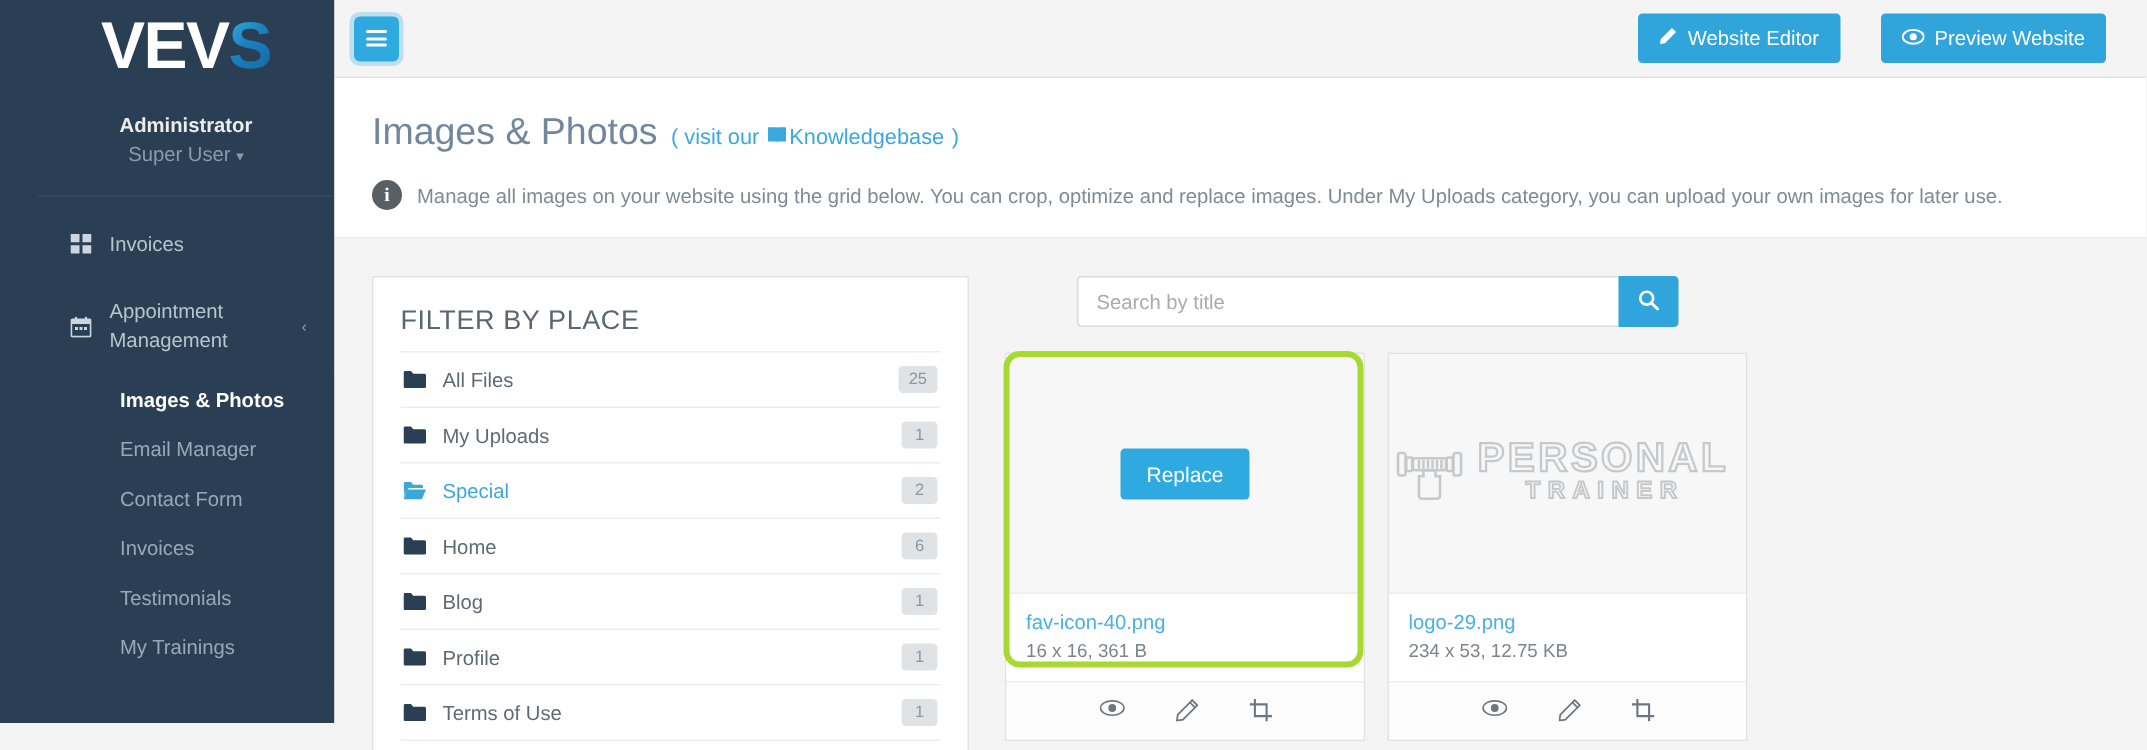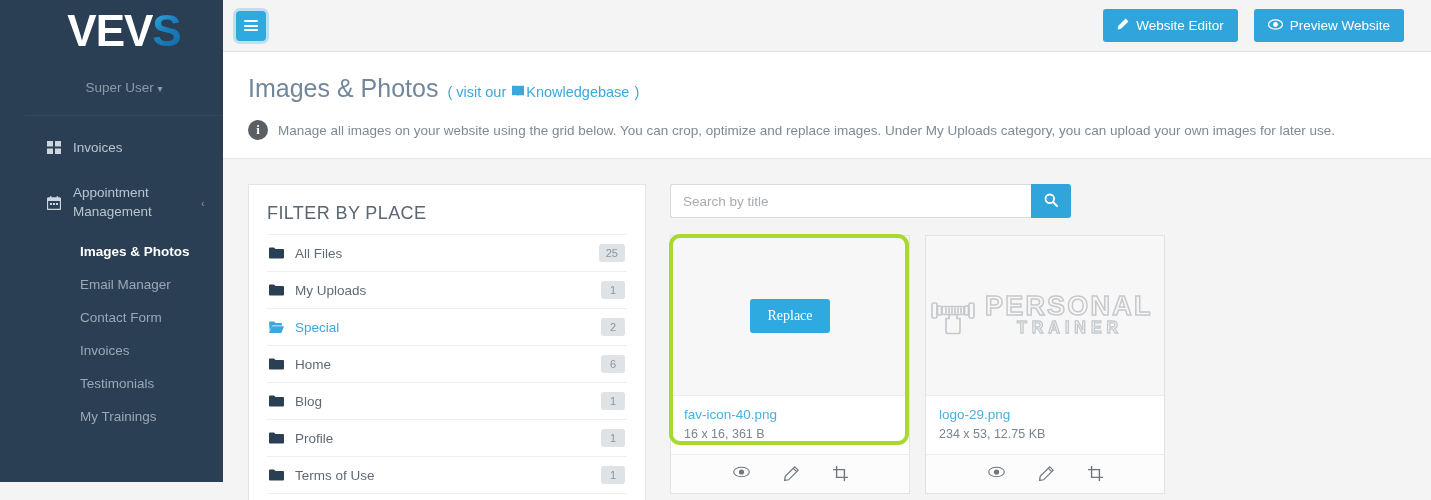--- a/index.html
+++ b/index.html
@@ -74,21 +74,21 @@
     border-bottom: 1px solid #e3e3e3;
   }
   .hamburger {
     width: 30px; height: 30px; border-radius: 4px;
     background: #2eaae0; border: none; cursor: pointer;
     display: flex; align-items: center; justify-content: center;
     box-shadow: 0 0 0 3px rgba(46,170,224,.28);
   }
   .ham-lines { width: 14px; }
   .ham-lines i { display: block; height: 2px; background: #fff; margin: 2.5px 0; border-radius: 1px; }
-  .topbar-right { margin-left: auto; display: flex; gap: 16px; }
+  .topbar-right { margin-left: auto; display: flex; gap: 27px; }
   .btn-primary {
     background: #30a5db; color: #fff; border: none; border-radius: 3px;
     font-size: 13.5px; padding: 9px 14px; cursor: pointer;
     display: flex; align-items: center; gap: 7px;
     font-family: "Liberation Sans", sans-serif;
   }
 
   .page-head { background: #ffffff; padding: 22px 27px 18px 25px; border-bottom: 1px solid #e7e7e7; }
   .page-title-row { display: flex; align-items: baseline; gap: 9px; }
   .page-title { font-size: 25px; color: #73879c; font-weight: normal; }
@@ -125,21 +125,21 @@
   .folder-row .f-lbl { flex: 1; }
   .folder-row.sel { color: #3ba8dd; }
   .folder-row.sel .f-ico { color: #3ba8dd; }
   .count-badge {
     background: #dfe3e6; color: #8c969f; border-radius: 3px;
     font-size: 11px; padding: 3px 7px; min-width: 24px; text-align: center;
   }
 
   
   .gallery { flex: 1; }
-  .search-row { display: flex; margin-bottom: 17px; }
+  .search-row { display: flex; margin-bottom: 17px; margin-left: 48px; }
   .search-input {
     width: 361px; height: 34px; border: 1px solid #d6dade; border-right: none;
     border-radius: 3px 0 0 3px; padding: 0 12px; font-size: 13.5px;
     color: #555; background: #fff; outline: none;
     font-family: "Liberation Sans", sans-serif;
   }
   .search-input::placeholder { color: #a6acb2; }
   .search-btn {
     width: 40px; height: 34px; background: #30a5db; border: none;
     border-radius: 0 3px 3px 0; color: #fff; cursor: pointer;
@@ -151,21 +151,21 @@
     position: relative;
   }
   .card-thumb {
     height: 160px; background: #f7f7f7;
     display: flex; align-items: center; justify-content: center;
     border-bottom: 1px solid #ededed;
   }
   .replace-btn {
     background: #2eaae0; color: #fff; border: none; border-radius: 3px;
     padding: 9px 17px; font-size: 14px; cursor: pointer;
-    font-family: Liberation Serif, serif;
+    font-family: Liberation Sans, sans-serif;
   }
   .card-meta { padding: 11px 13px 13px; background: #fff; }
   .card-name { color: #49b0e0; font-size: 13.5px; display:block; text-decoration: none; }
   .card-dims { color: #7b858e; font-size: 12.5px; margin-top: 5px; }
   .card-actions {
     display: flex; justify-content: center; gap: 34px;
     padding: 11px 0 12px; border-top: 1px solid #ededed;
     background: #fcfcfc;
   }
   .act-ico { color: #6e7680; cursor: pointer; display: flex; }
@@ -184,20 +184,21 @@
 <body>
 
 <div class="app">
 
   <aside class="sidebar">
     <div class="brand">
       <div class="logo-text"><span class="w">VEV</span><span class="s">S</span></div>
     </div>
 
     <div class="profile">
+      <div class="pname">Administrator</div>
       <div class="prole"><span>Super User</span> <span class="caret">▾</span></div>
     </div>
 
     <nav class="nav">
 
       <div class="nav-item">
         <span class="ico">
           <svg width="14" height="14" viewBox="0 0 14 14">
               <rect x="0" y="0" width="6" height="5.5" fill="currentColor"></rect>
               <rect x="8" y="0" width="6" height="5.5" fill="currentColor"></rect>

